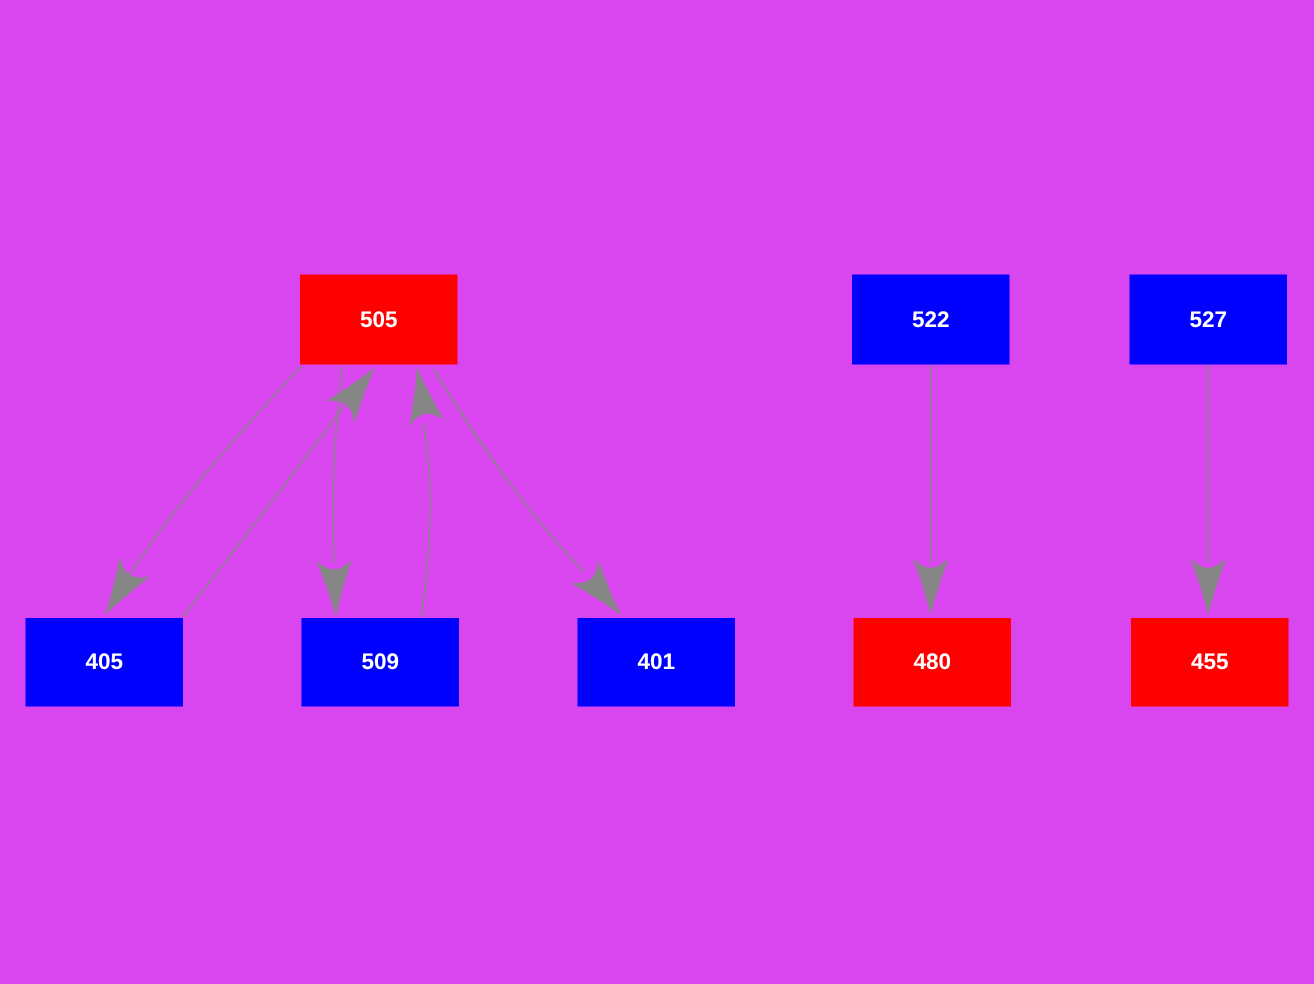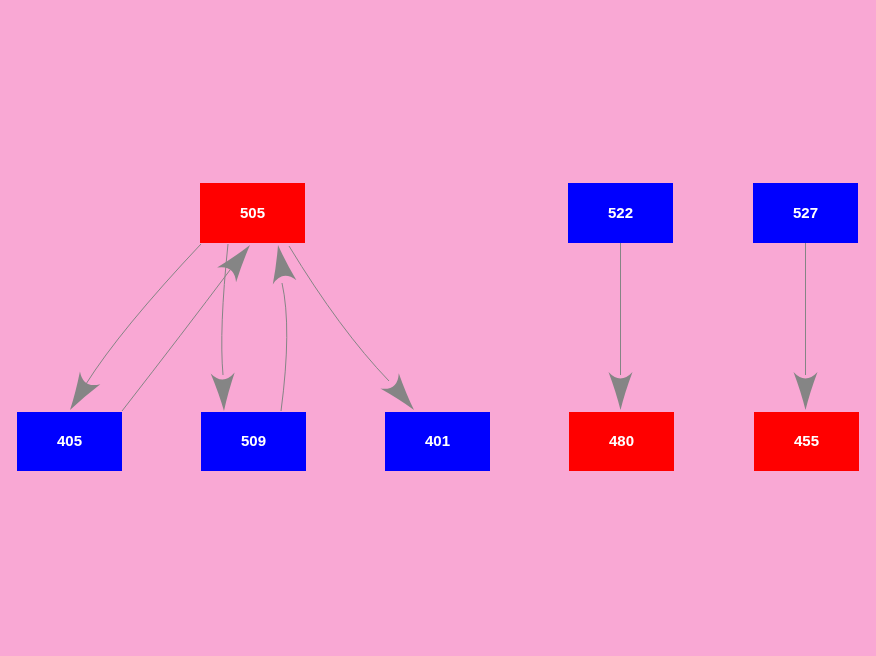--- a/index.html
+++ b/index.html
@@ -4,21 +4,21 @@
 <style>
   html, body {
     margin: 0;
     padding: 0;
     background: #ffffff;
   }
   .canvas {
     position: relative;
     width: 876px;
     height: 656px;
-    background: #f9a8d4;
+    background: #d946ef;
     overflow: hidden;
   }
   svg.graph {
     display: block;
     width: 876px;
     height: 656px;
   }
   svg.graph text.node-label {
     font-family: "Liberation Sans", sans-serif;
     font-size: 15px;

